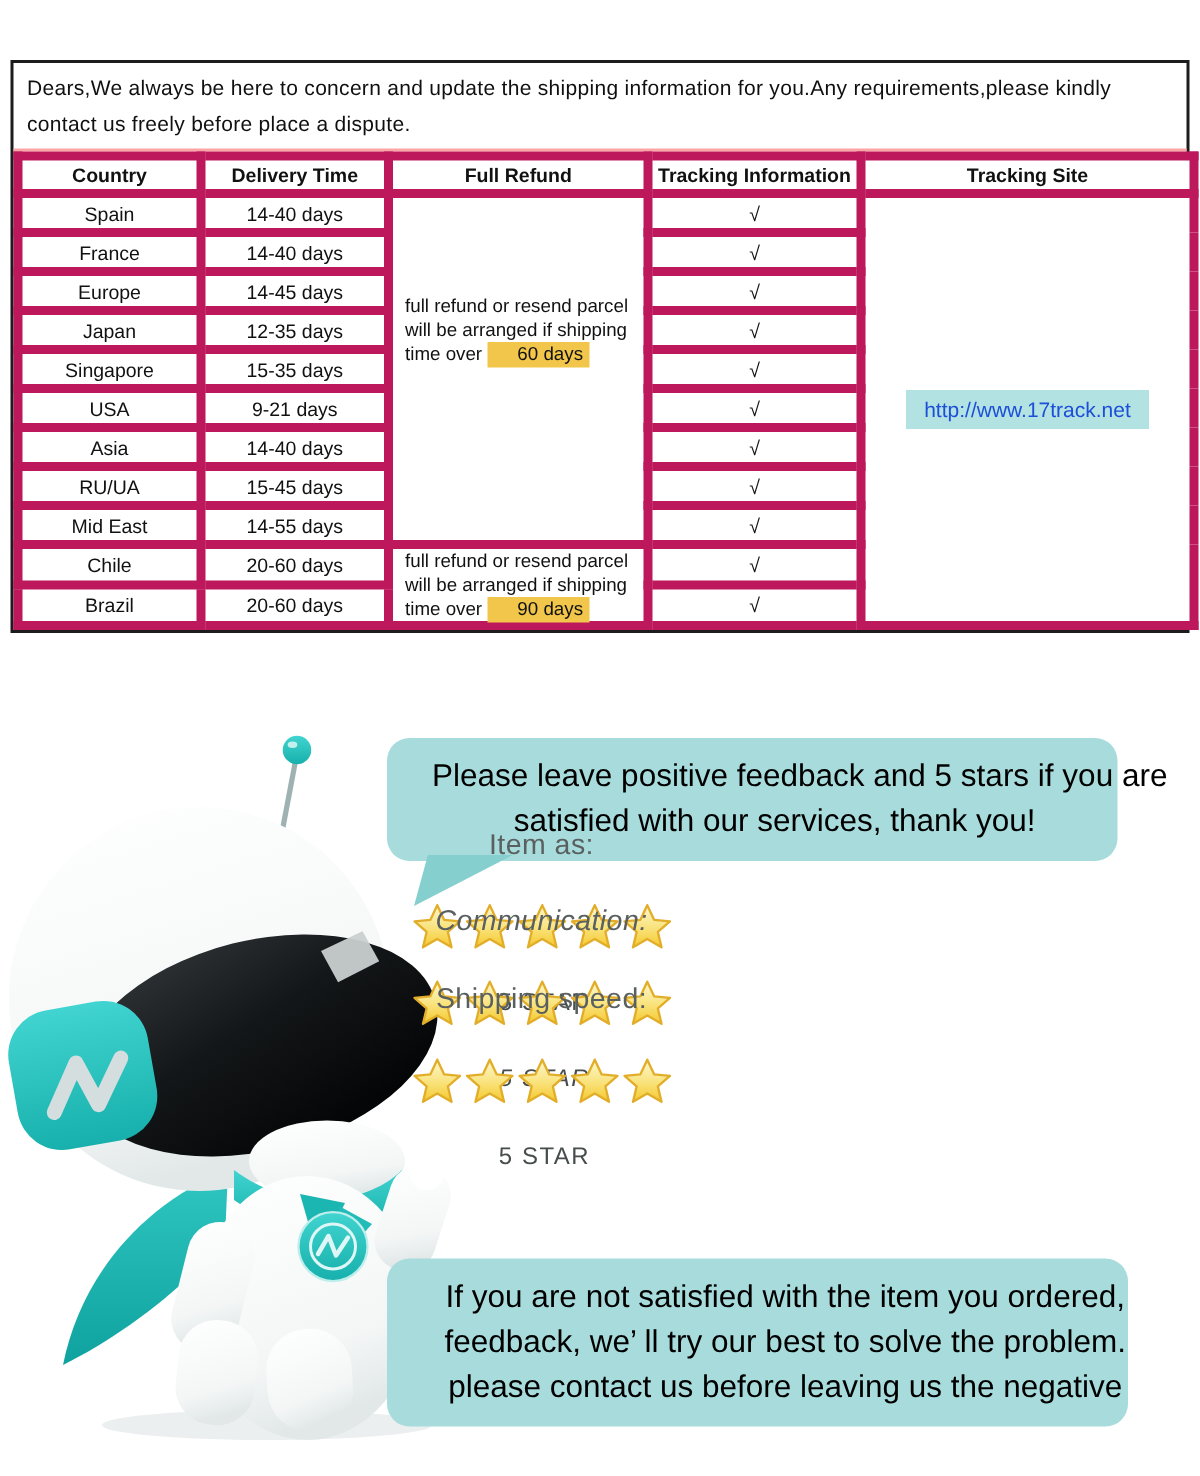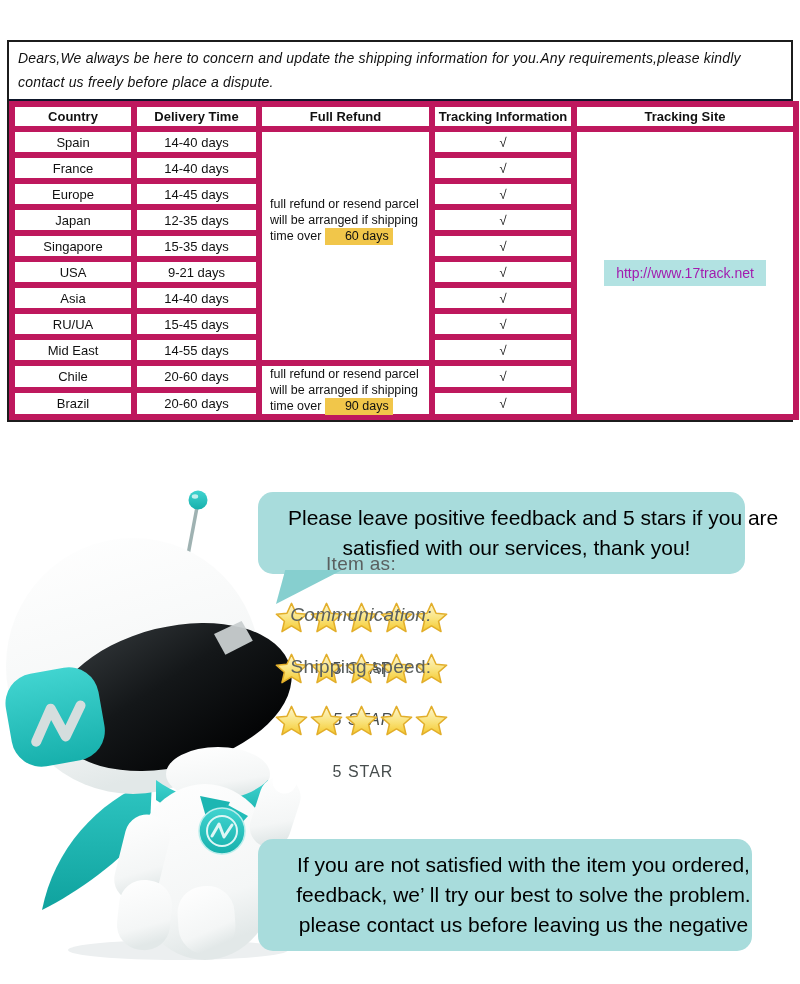--- a/index.html
+++ b/index.html
@@ -1,31 +1,31 @@
 <!DOCTYPE html>
 <html><head>
 <meta charset="utf-8">
 <style>
   * { margin:0; padding:0; box-sizing:border-box; }
   html,body { width:800px; height:984px; background:#ffffff; font-family:"Liberation Sans", sans-serif; position:relative; overflow:hidden; }
 
   
   .ship-box { position:absolute; left:7px; top:40px; width:786px; border:2px solid #1c1c1c; background:#fff; }
-  .notice { padding:4px 9px 5px 9px; font-size:14px; line-height:24px; color:#101010; border-bottom:2px solid #0f172a; letter-spacing:.2px;font-style:italic; }
+  .notice { padding:4px 9px 5px 9px; font-size:14px; line-height:24px; color:#101010; border-bottom:2px solid #fca5a5; letter-spacing:.2px; }
   .notice div { white-space:nowrap; }
   table.ship { border-collapse:collapse; width:100%; table-layout:fixed; }
   table.ship td, table.ship th { border:6px solid #be185d; font-size:13px; color:#111; text-align:center; height:26px; padding:0 2px; background:#fff; }
   table.ship th { font-weight:bold; font-size:13px; height:25px; }
   .refund-cell { text-align:left; vertical-align:middle; }
   .refund-text { text-align:left; padding:0 4px 0 6px; line-height:16px; font-size:12.5px; }
   .refund-shift { transform:translateY(-26px); }
   .hl { background:#f1c64a; padding:1px 4px 2px 20px; }
   .check { font-size:15px; color:#222; }
   .site-cell { vertical-align:middle; }
-  .site-pill { display:inline-block; background:#b2e2e2; color:#a21caf; font-size:14px; padding:5px 12px; }
+  .site-pill { display:inline-block; background:#b2e2e2; color:#1d4ed8; font-size:14px; padding:5px 12px; }
 
   
   .bubble { position:absolute; background:#a8dcdc; border-radius:15px; color:#000000; font-size:21px;text-align:center; }
   .bubble .line { white-space:nowrap; line-height:30px; }
   #bubble-top { left:258px; top:492px; width:487px; padding:11px 0 11px 30px; }
   #bubble-top-tail { position:absolute; left:276px; top:570px; width:66px; height:34px; background:#86cfcf; clip-path:polygon(14% 0, 100% 0, 0 100%); }
   #bubble-bottom { left:258px; top:839px; width:494px; padding:11px 0 11px 37px; }
 
   .rating-row { position:absolute; left:0; width:722px; height:36px; display:flex; align-items:center; justify-content:flex-end; gap:26px;flex-direction:column; }
   #rating-0 { top:642px; } #rating-1 { top:693px;font-style:italic; } #rating-2 { top:745px; }

